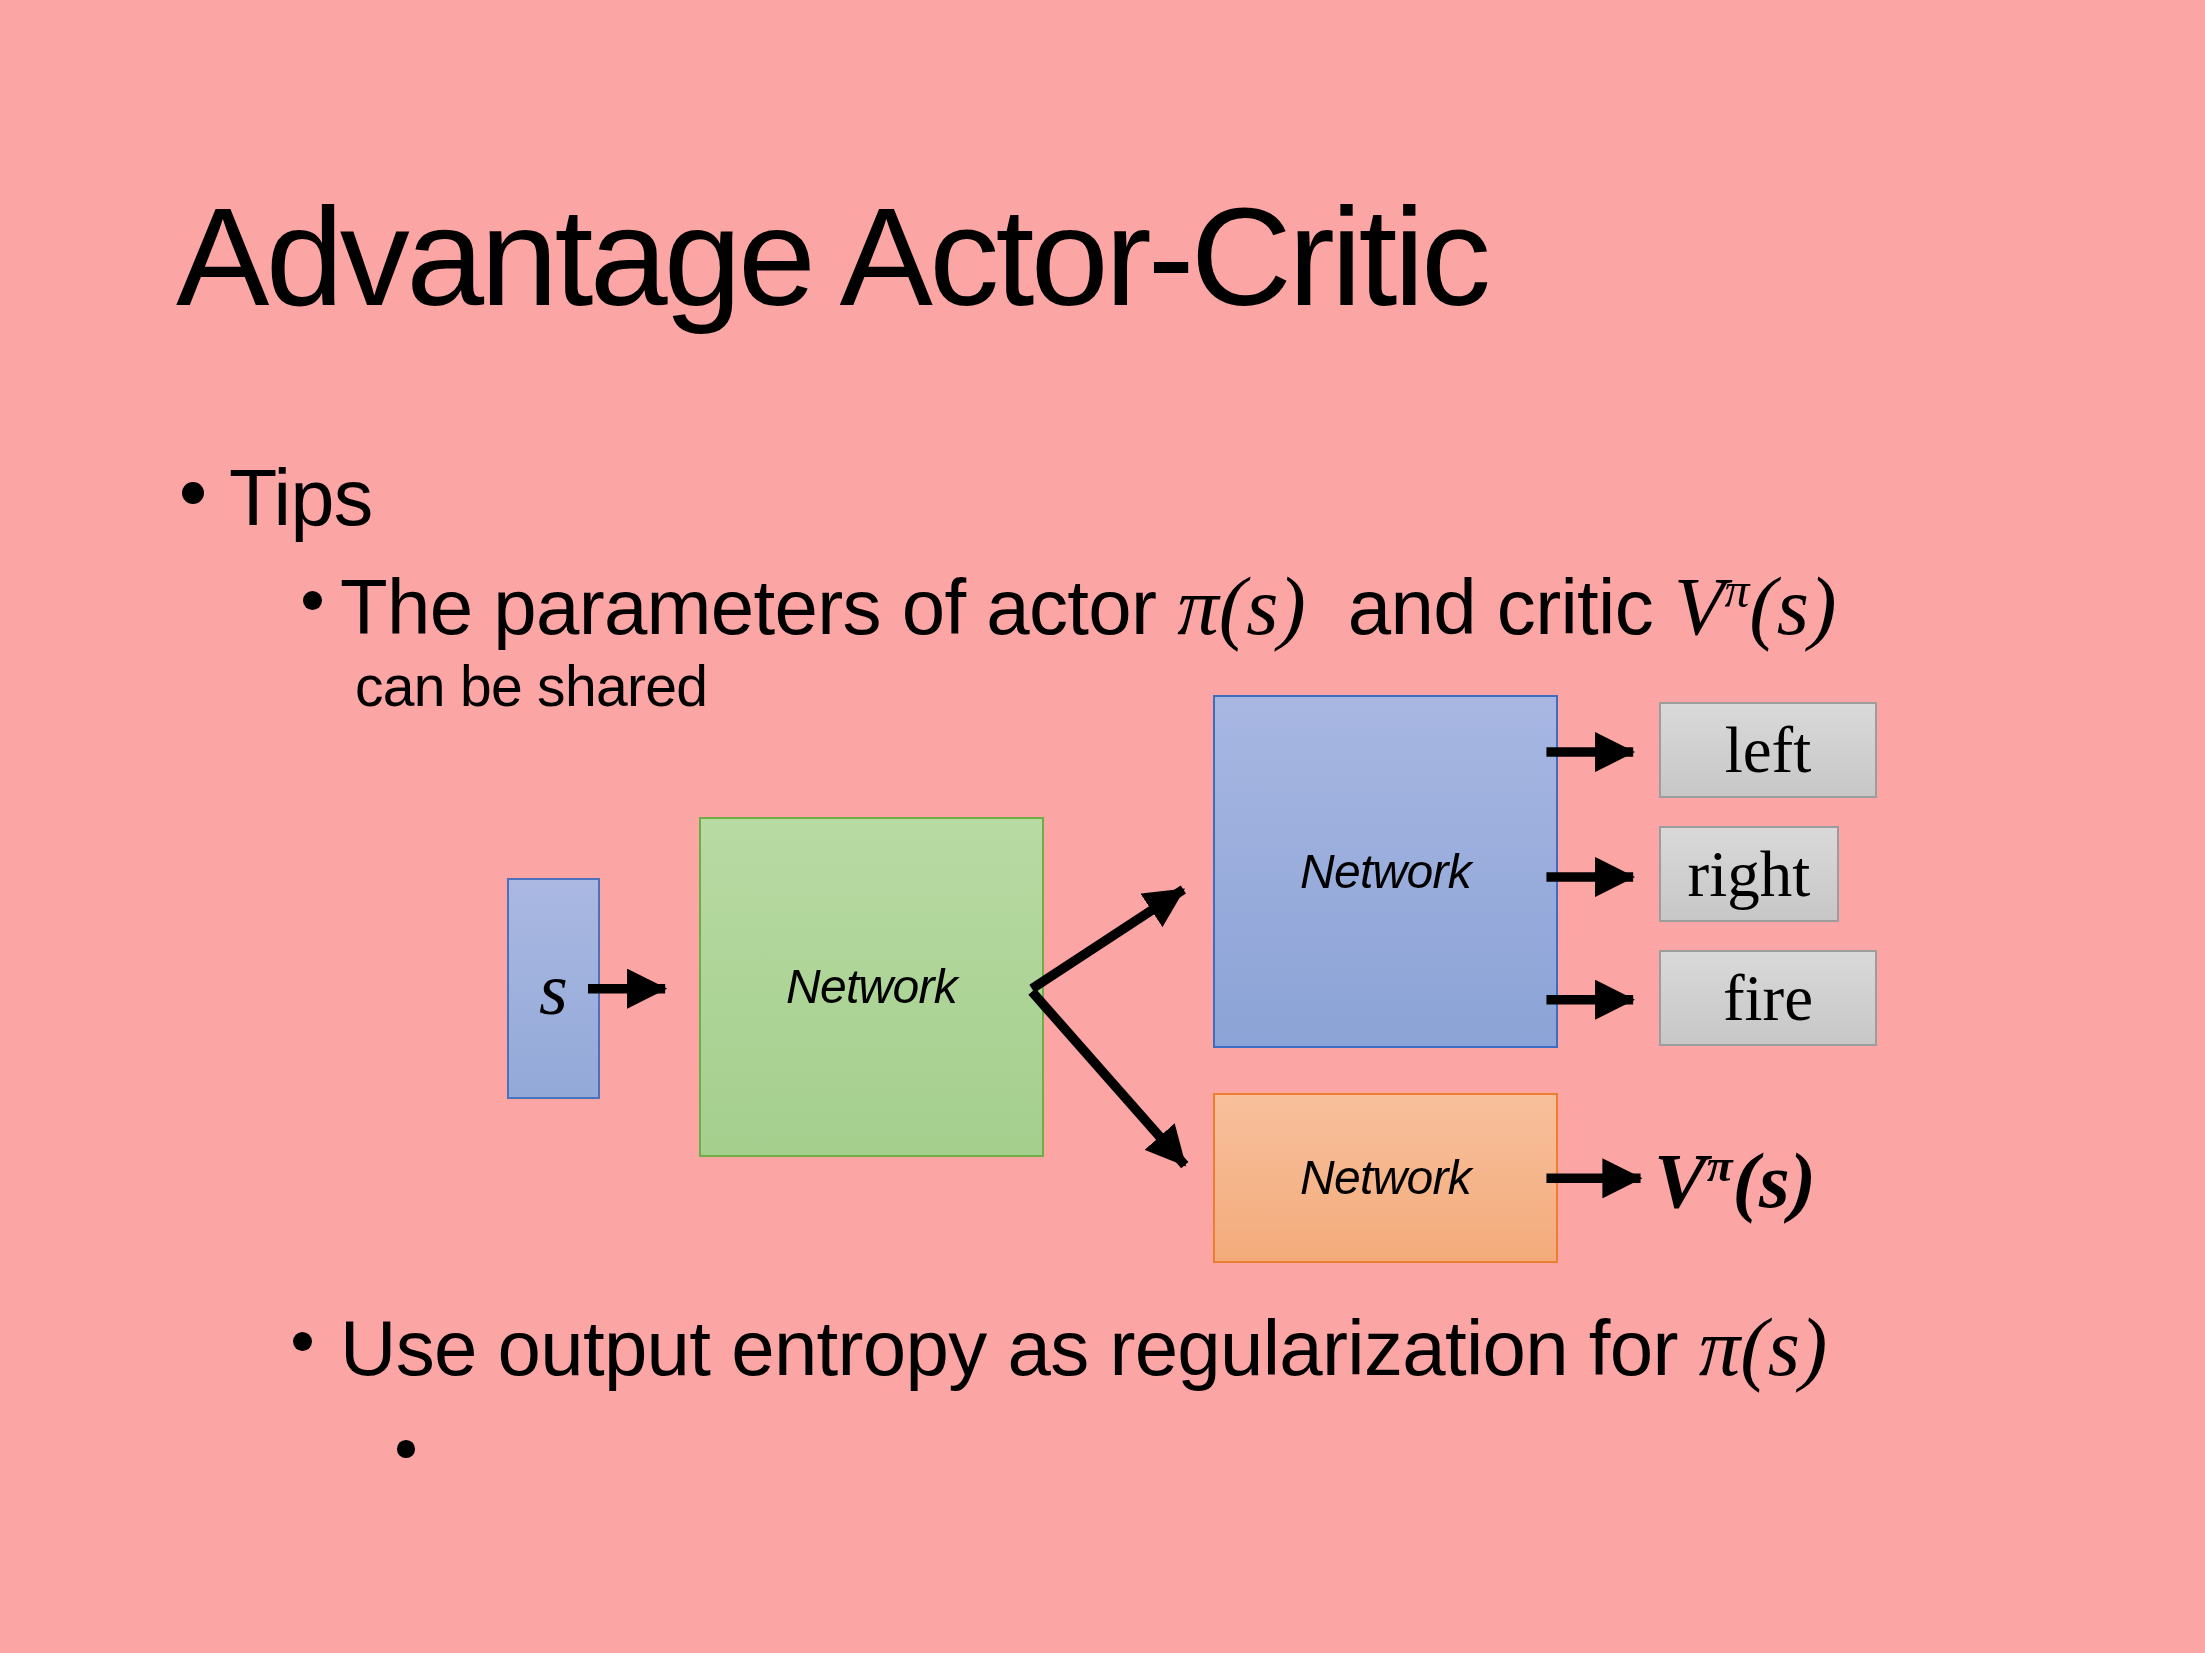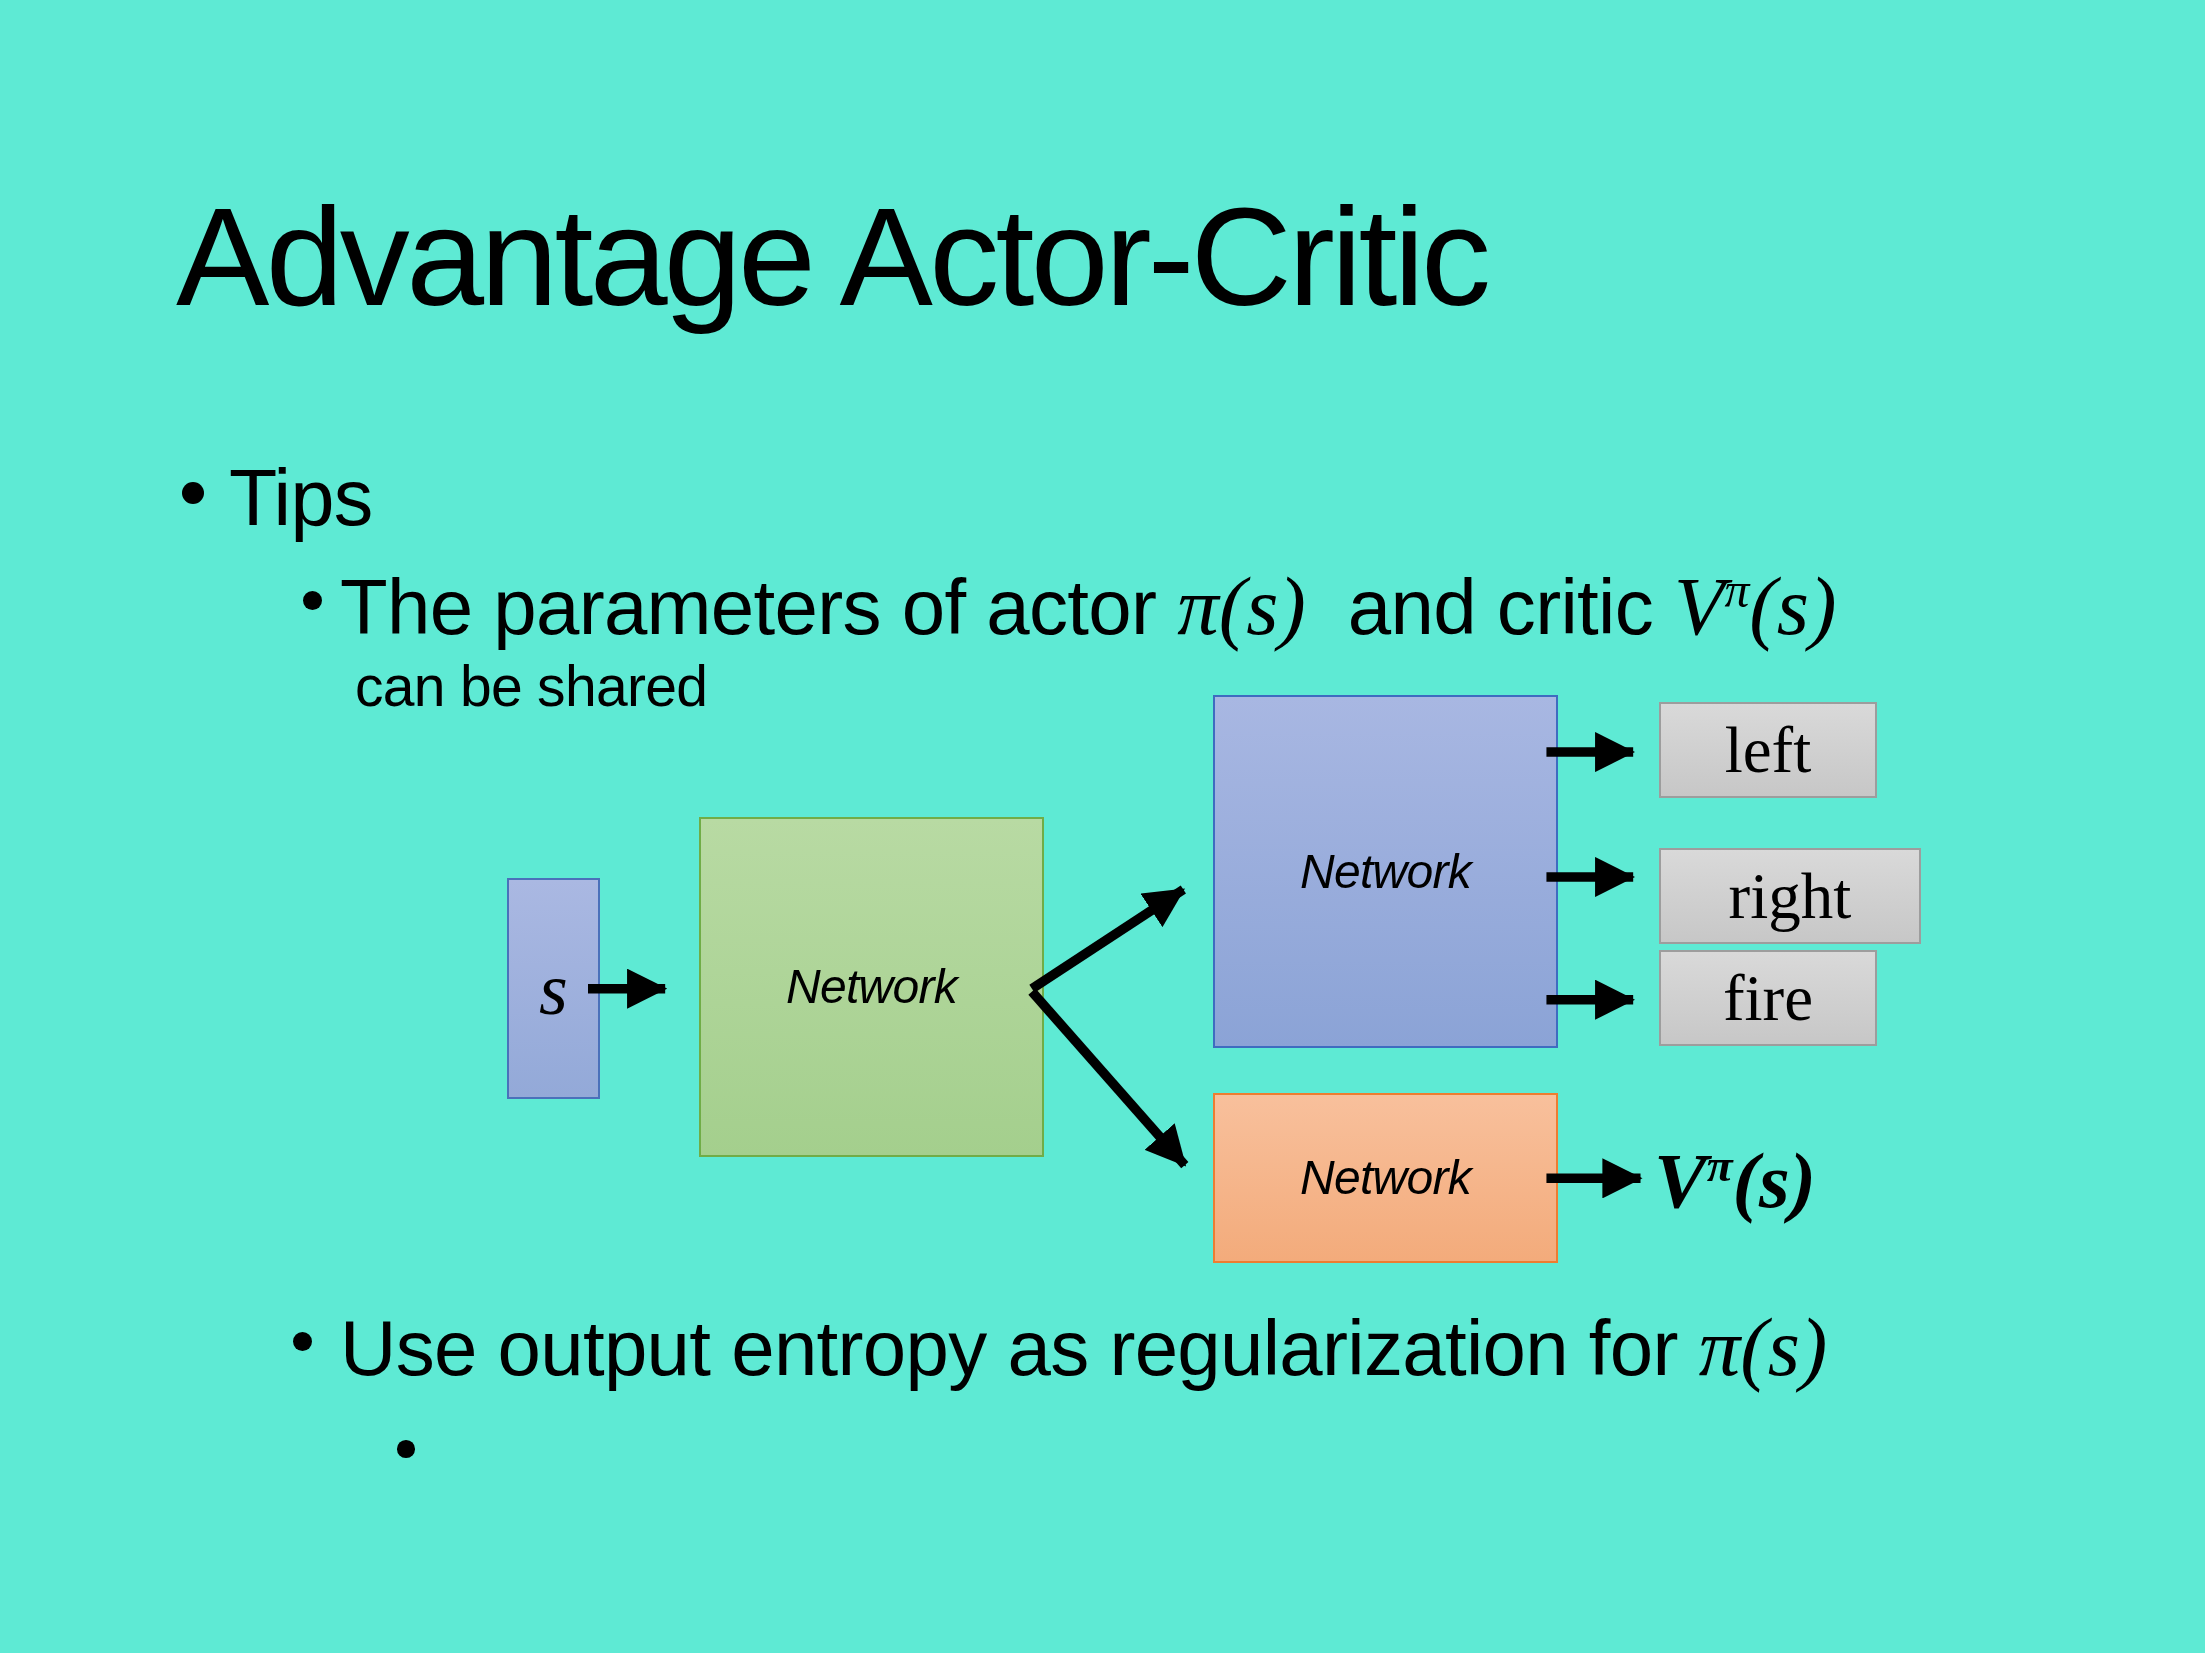--- a/index.html
+++ b/index.html
@@ -1,19 +1,19 @@
 <!DOCTYPE html>
 <html style="font-size:11.8px"><head>
 <meta charset="utf-8">
 <style>
   html,body{margin:0;padding:0;background:#ffffff;}
   .slide{
     position:relative;
     width:2205px;height:1654px;
-    background:#5eead4;
+    background:#fca5a5;
     overflow:hidden;
     font-family:"Liberation Sans", sans-serif;
     color:#000000;
   }
   .abs{position:absolute;}
   .line{white-space:pre;line-height:1;letter-spacing:-0.7px;}
   .title{
     font-size:140px;
     letter-spacing:-3.7px;
     line-height:1;
@@ -123,21 +123,21 @@
       <span class="netlabel">Network</span>
     </div>
 
     <div class="abs box critic-box" style="left:1197px;top:1093px;width:345px;height:170px;">
       <span class="netlabel">Network</span>
     </div>
 
     <div class="abs box gray-box" style="left:1643px;top:702px;width:218px;height:96px;">
       <span class="graylabel">left</span>
     </div>
-    <div class="abs box gray-box" style="left:1643px;top:848px;width:262px;height:96px;">
+    <div class="abs box gray-box" style="left:1643px;top:826px;width:180px;height:96px;">
       <span class="graylabel">right</span>
     </div>
     <div class="abs box gray-box" style="left:1643px;top:950px;width:218px;height:96px;">
       <span class="graylabel">fire</span>
     </div>
 
     <div class="abs value-label" style="left:1654px;top:1136px;"><span>V</span><sup>π</sup><span>(s)</span></div>
 
     <svg class="abs" style="left:0;top:0;" width="2205" height="1654" viewBox="0 0 3000 2250">
       <defs>

